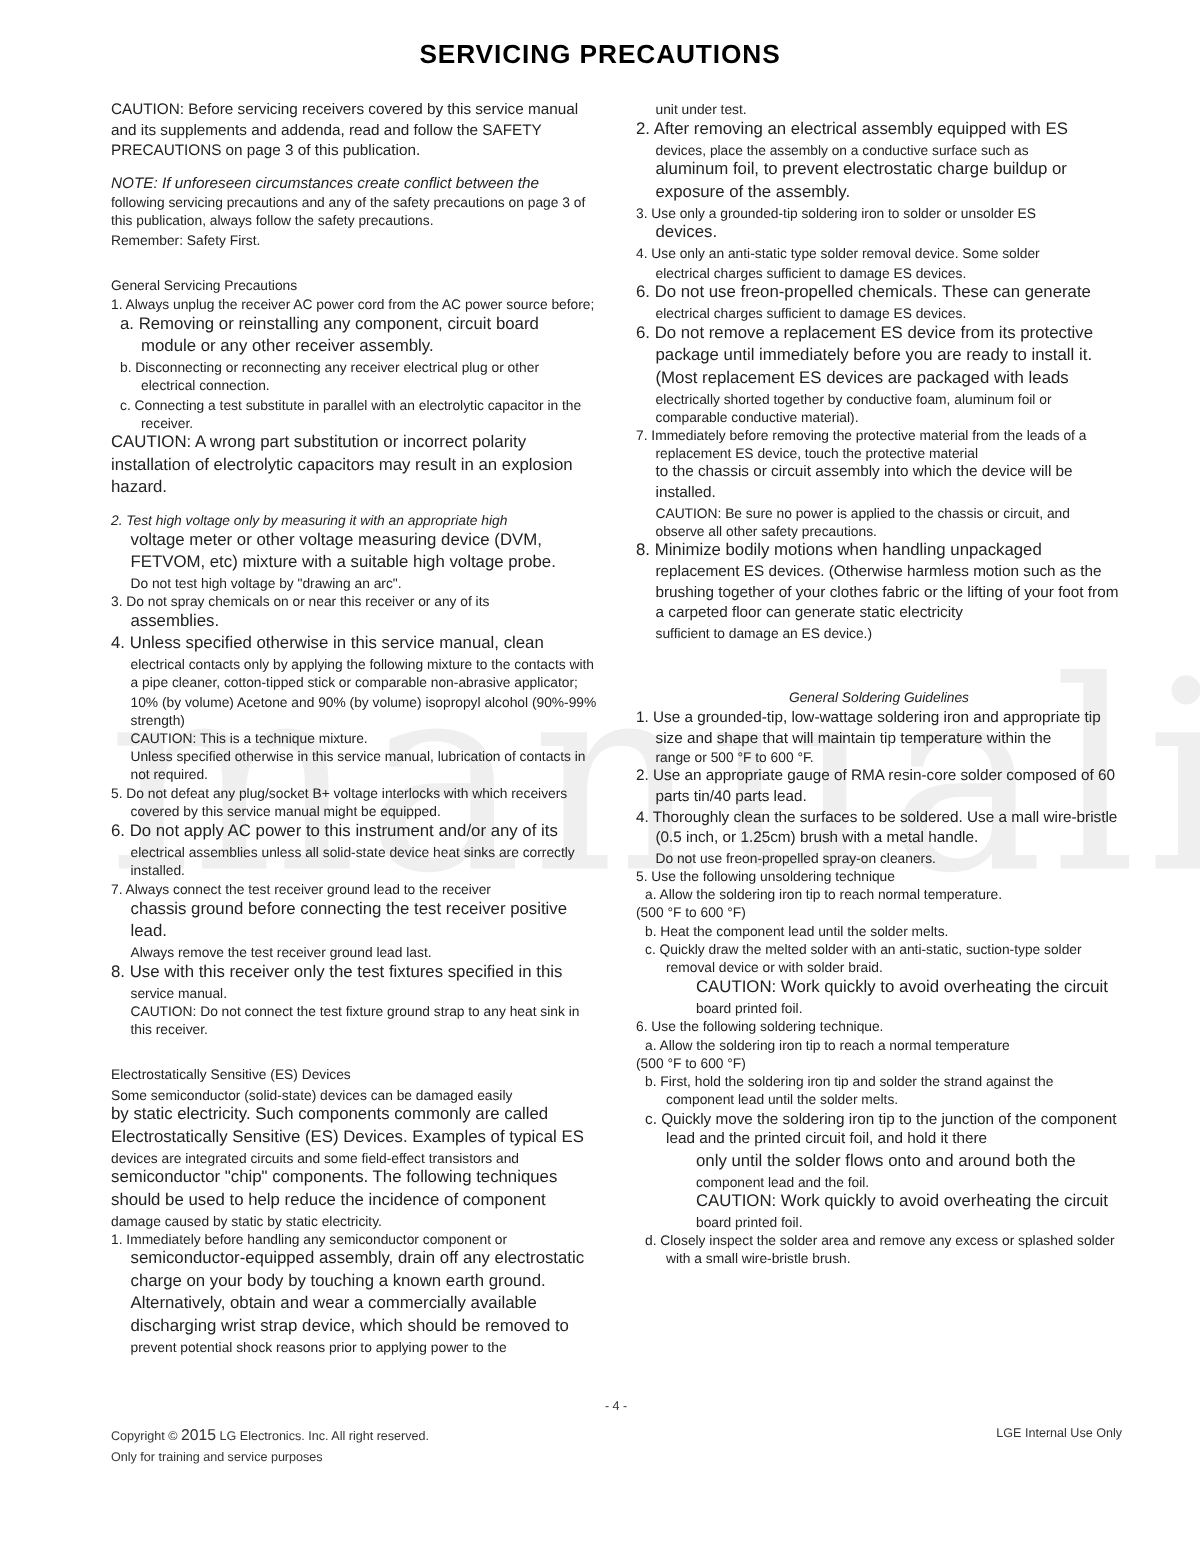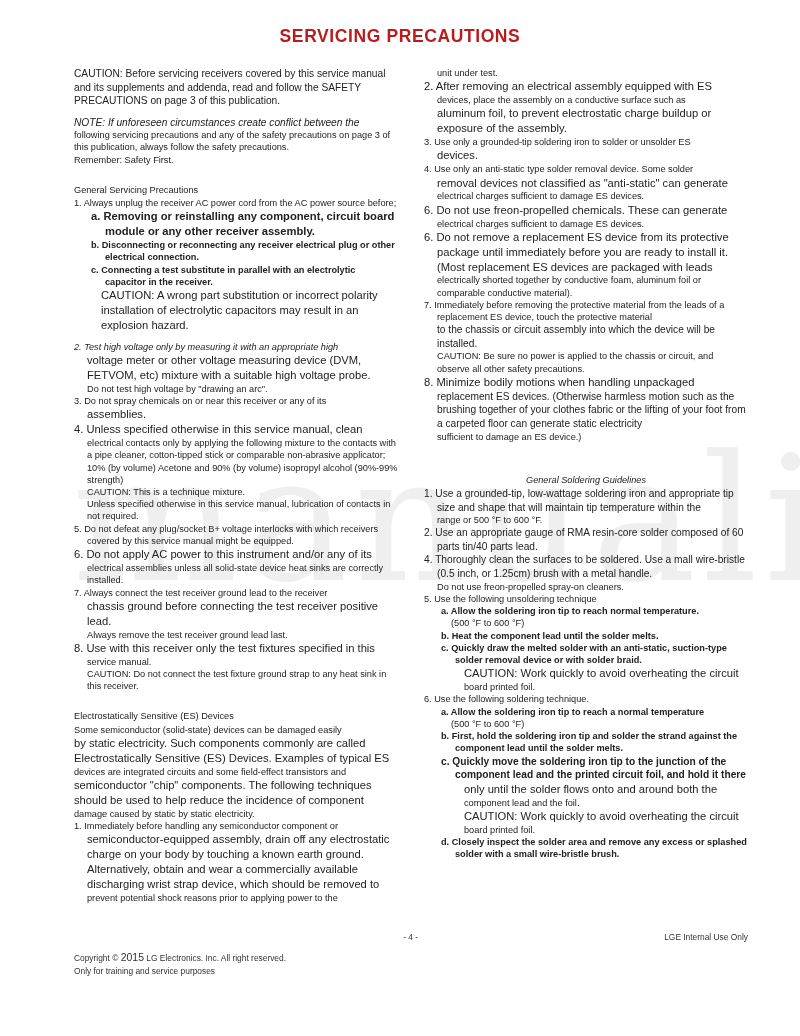--- a/index.html
+++ b/index.html
@@ -27,60 +27,60 @@
     pointer-events: none;
   }
   .title {
     position: relative;
     z-index: 1;
     margin: 26px 0 0 0;
     text-align: center;
     font-size: 17.5px;
     font-weight: 600;
     letter-spacing: 0.6px;
-    color: #b91c1c;
+    color: #000000;
   }
   .columns {
     position: relative;
     z-index: 1;
     display: flex;
     margin-top: 20px;
     padding-left: 74px;
     padding-right: 52px;
     gap: 26px;
   }
   .col { width: 324px; }
   .blk { line-height: 1.33; }
   .s-sm { font-size: 9.2px; }
   .s-n  { font-size: 10.2px; }
   .s-lg { font-size: 11.2px; }
   .heading { margin-top: 18px; margin-bottom: 1px; }
   .heading.gap { margin-top: 31px; text-align: center; }
   .gap { margin-top: 8px; font-style: italic; }
   .item { padding-left: 13px; text-indent: -13px; }
-  .sub  { margin-left: 17px; padding-left: 14px; text-indent: -14px; font-weight: bold; }
+  .sub  { margin-left: 6px; padding-left: 14px; text-indent: -14px; }
   .ind1 { margin-left: 13px; }
-  .ind2 { margin-left: 27px; }
+  .ind2 { }
   .ind3 { margin-left: 40px; }
   .footer {
     position: absolute;
     z-index: 1;
     top: 930px;
     left: 74px;
     right: 52px;
     font-size: 8.4px;
     color: #333333;
   }
   .footer-left { position: absolute; left: 0; top: 0; line-height: 1.45; margin-top: 20px; }
   .footer-left .year { font-size: 10.5px; }
   .footer-center {
     position: absolute; left: 50%; transform: translateX(-52%);
     top: 2px;
   }
-  .footer-right { position: absolute; right: 0; top: 2px; }
+  .footer-right { position: absolute; right: 0; top: 20px; }
 </style>
 </head>
 <body>
 
 <div class="page">
   <div class="watermark">manuali</div>
   <h1 class="title">SERVICING PRECAUTIONS</h1>
   <div class="columns">
     <div class="col">
         <div class="blk para s-n">CAUTION: Before servicing receivers covered by this service manual and its supplements and addenda, read and follow the SAFETY PRECAUTIONS on page 3 of this publication.</div>
@@ -122,21 +122,20 @@
         <div class="blk ind1 s-sm">prevent potential shock reasons prior to applying power to the</div>
       </div>
     <div class="col">
         <div class="blk ind1 s-sm">unit under test.</div>
         <div class="blk item s-lg">2. After removing an electrical assembly equipped with ES</div>
         <div class="blk ind1 s-sm">devices, place the assembly on a conductive surface such as</div>
         <div class="blk ind1 s-lg">aluminum foil, to prevent electrostatic charge buildup or exposure of the assembly.</div>
         <div class="blk item s-sm">3. Use only a grounded-tip soldering iron to solder or unsolder ES</div>
         <div class="blk ind1 s-lg">devices.</div>
         <div class="blk item s-sm">4. Use only an anti-static type solder removal device. Some solder</div>
-        <div class="blk ind1 s-lg">removal devices not classified as "anti-static" can generate</div>
         <div class="blk ind1 s-sm">electrical charges sufficient to damage ES devices.</div>
         <div class="blk item s-lg">6. Do not use freon-propelled chemicals. These can generate</div>
         <div class="blk ind1 s-sm">electrical charges sufficient to damage ES devices.</div>
         <div class="blk item s-lg">6. Do not remove a replacement ES device from its protective package until immediately before you are ready to install it. (Most replacement ES devices are packaged with leads</div>
         <div class="blk ind1 s-sm">electrically shorted together by conductive foam, aluminum foil or comparable conductive material).</div>
         <div class="blk item s-sm">7. Immediately before removing the protective material from the leads of a replacement ES device, touch the protective material</div>
         <div class="blk ind1 s-n">to the chassis or circuit assembly into which the device will be installed.</div>
         <div class="blk ind1 s-sm">CAUTION: Be sure no power is applied to the chassis or circuit, and observe all other safety precautions.</div>
         <div class="blk item s-lg">8. Minimize bodily motions when handling unpackaged</div>
         <div class="blk ind1 s-n">replacement ES devices. (Otherwise harmless motion such as the brushing together of your clothes fabric or the lifting of your foot from a carpeted floor can generate static electricity</div>

